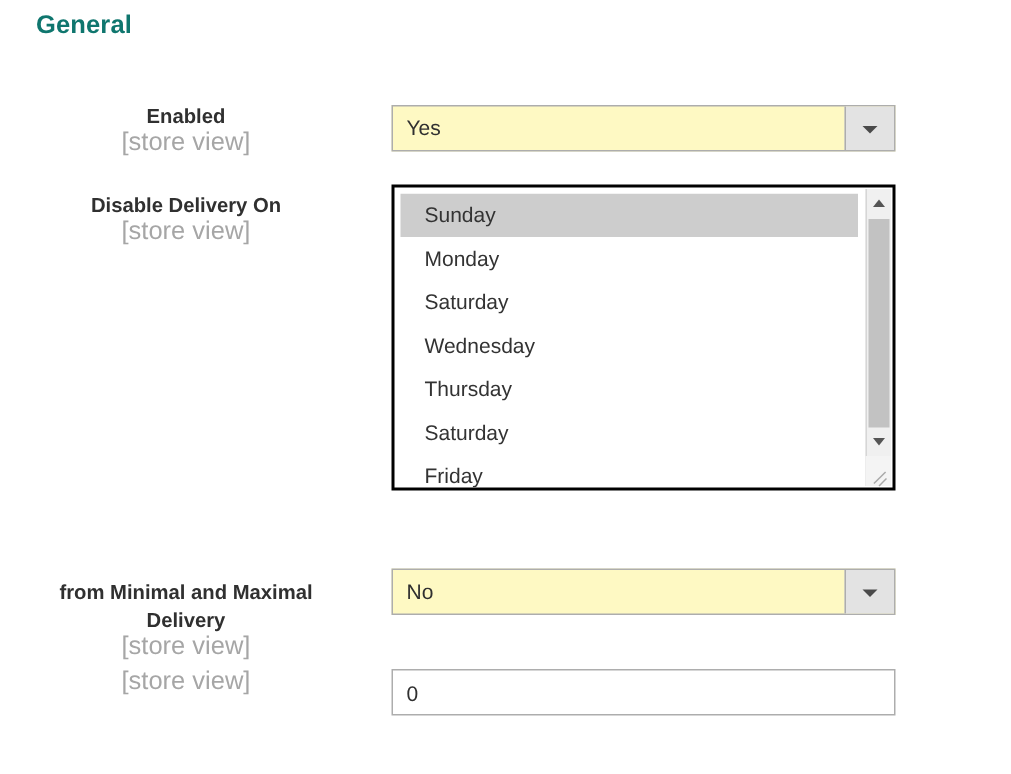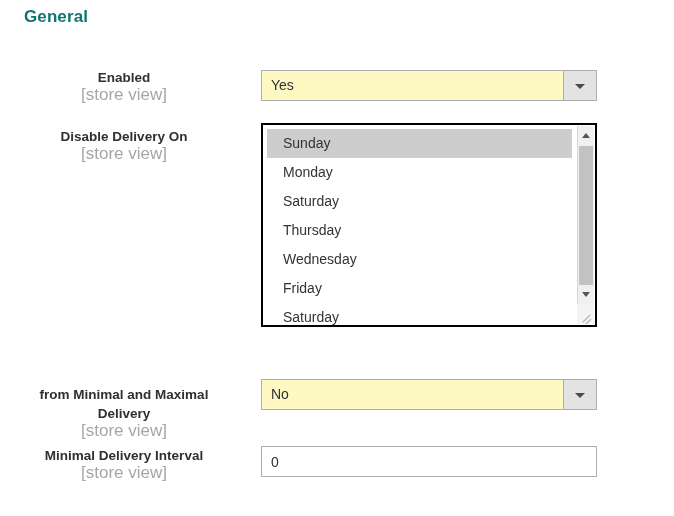--- a/index.html
+++ b/index.html
@@ -245,30 +245,30 @@
         <div class="ms-option selected">
           <span>Sunday</span>
         </div>
         <div class="ms-option">
           <span>Monday</span>
         </div>
         <div class="ms-option">
           <span>Saturday</span>
         </div>
         <div class="ms-option">
+          <span>Wednesday</span>
+        </div>
+        <div class="ms-option">
           <span>Thursday</span>
         </div>
         <div class="ms-option">
-          <span>Wednesday</span>
+          <span>Saturday</span>
         </div>
         <div class="ms-option">
           <span>Friday</span>
-        </div>
-        <div class="ms-option">
-          <span>Saturday</span>
         </div>
       </div>
 
       <div class="ms-scrollbar">
         <div class="sb-arrow up">
           <span class="tri"></span>
         </div>
         <div class="sb-thumb"></div>
         <div class="sb-arrow down">
           <span class="tri"></span>
@@ -295,19 +295,18 @@
       <span class="select-value">No</span>
       <span class="select-button">
         <span class="caret-down"></span>
       </span>
     </div>
   </div>
 </div>
 
 <div class="field-row" style="top:446px;">
   <div class="field-label">
-    <span>Minimal Delivery Interval</span>
     <span class="store-scope">[store view]</span>
   </div>
   <div class="control" style="top:0px;">
     <input class="text-input" type="text" value="0" style="">
   </div>
 </div>
 
 </body></html>

